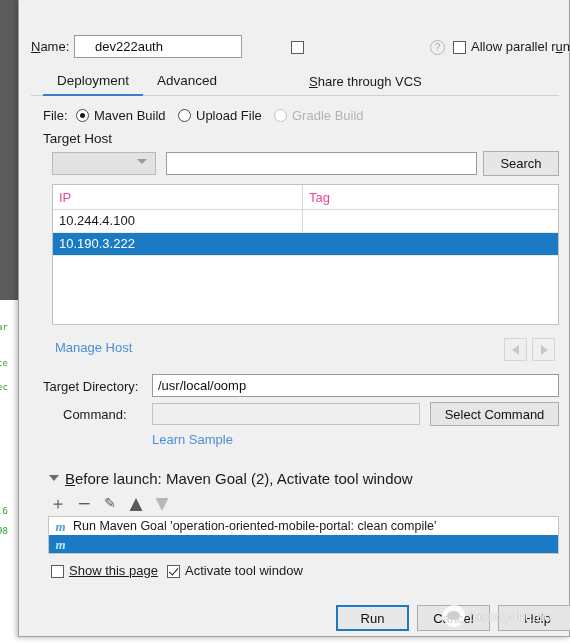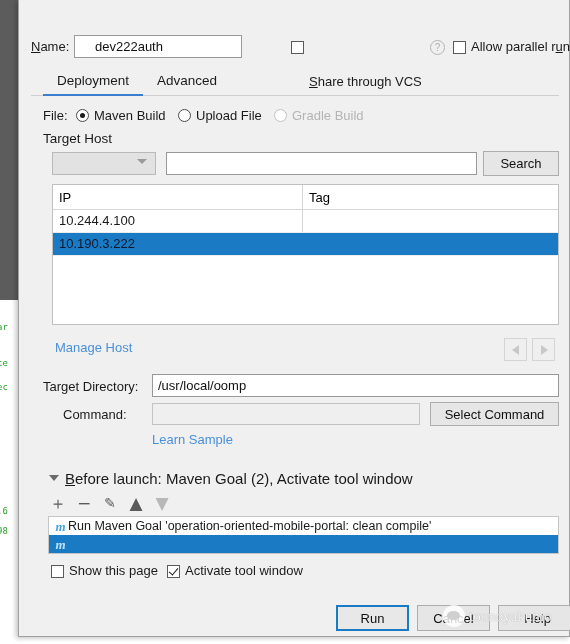--- a/index.html
+++ b/index.html
@@ -216,36 +216,36 @@
     border: 1px solid #c0c0c0;
     overflow: hidden;
   }
   .thead {
     height: 25px;
     border-bottom: 1px solid #d6d6d6;
     position: relative;
   }
   .th {
     position: absolute; top: 5px;
-    font-size: 13px; color: #000000;
+    font-size: 13px; color: #ec4899;
   }
   .th.ip { left: 6px; }
   .th.tag { left: 256px; }
   .vdiv {
     position: absolute;
     left: 249px; top: 0; width: 1px; height: 100%;
     background: #d6d6d6;
   }
   .trow {
     position: relative;
     height: 23px;
     border-bottom: 1px solid #ececec;
   }
   .trow.selected { background: #1a7bc4; }
-  .trow.selected .cell { color: #0f172a; }
+  .trow.selected .cell { color: #ffffff; }
   .trow.selected .vdiv { background: #1a7bc4; }
   .cell {
     position: absolute; top: 3px;
     font-size: 13px; color: #1a1a1a;
   }
   .cell.ip { left: 6px; }
   .cell.tag { left: 256px; }
 
   
   #manage-host {
@@ -360,28 +360,29 @@
     color: #4aa3df;
     font-family: "Liberation Serif", serif;
     font-weight: bold;
     font-style: italic;
     font-size: 13px;
     display: flex; align-items: center; justify-content: center;
     line-height: 1;
   }
   .bl-item.selected .bl-icon { color: #bfe3ff; }
   .bl-text {
+    margin-left: 5px;
     font-size: 12.5px;
     color: #1a1a1a;
     white-space: nowrap;
   }
 
   
   #show-page-cbx { left: 32px; top: 565px; }
-  #show-page-label { position: absolute; left: 50px; top: 563px; }
+  #show-page-label { position: absolute; left: 50px; top: 563px; text-decoration: underline; }
   #activate-cbx { left: 148px; top: 565px; }
   #activate-label { position: absolute; left: 166px; top: 563px; }
 
   
   .dlg-btn {
     position: absolute; top: 605px;
     height: 26px;
     background: #e6e6e6;
     border: 1px solid #adadad;
     font-family: "Liberation Sans", sans-serif;

